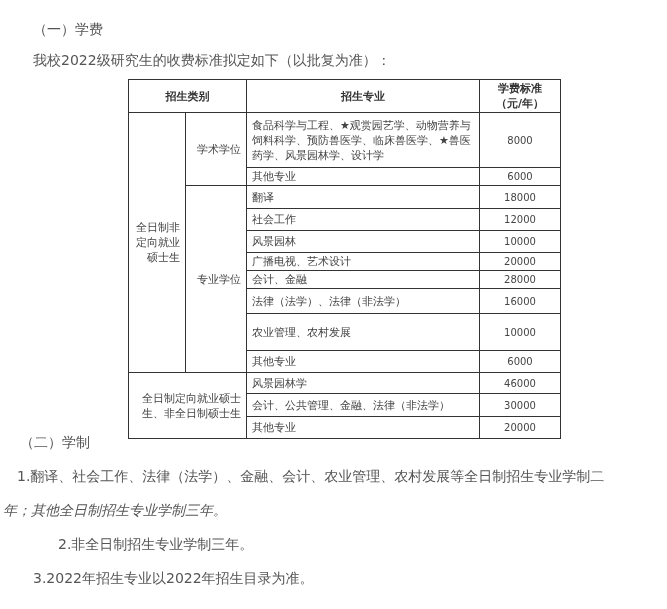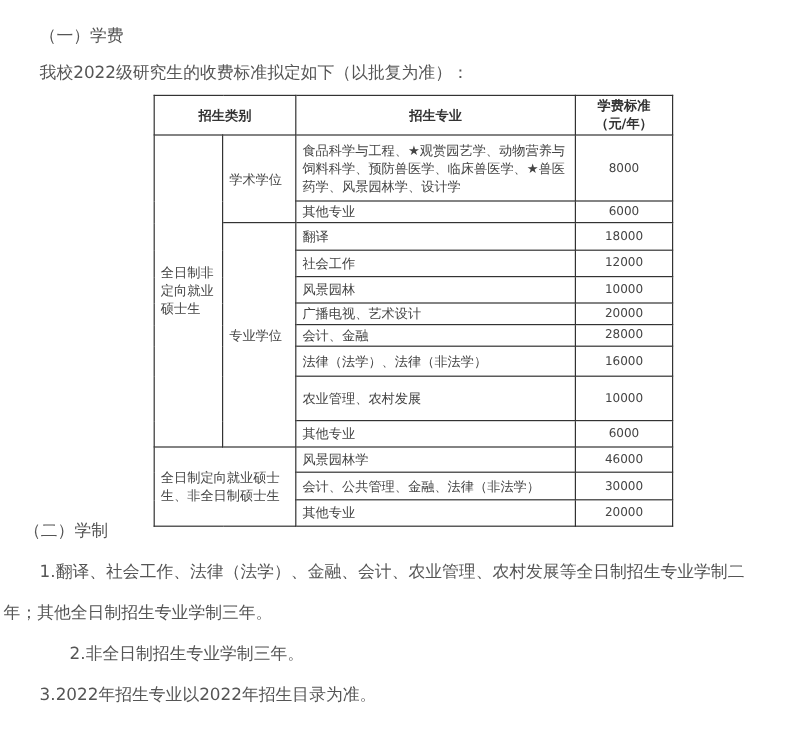--- a/index.html
+++ b/index.html
@@ -5,21 +5,21 @@
   html,body{margin:0;padding:0;background:#ffffff;}
   body{width:667px;height:609px;position:relative;overflow:hidden;
        font-family:"DejaVu Sans","Liberation Sans",sans-serif;color:#555555;}
   .abs{position:absolute;white-space:nowrap;}
   .h{font-size:14px;}
   .p{font-size:14px;}
   table.fee{position:absolute;left:128px;top:79px;border-collapse:collapse;
             font-size:11px;color:#444;}
   table.fee td, table.fee th{border:1px solid #333;padding:0 5px;line-height:15px;}
   table.fee th{font-weight:bold;text-align:center;color:#333;}
-  .c{text-align:left;}
+  .c{text-align:right;}
   .num{text-align:center;width:70px;font-size:10px;}
 </style>
 </head>
 <body>
 
 <div class="abs h" style="left:33px;top:21px;">（一）学费</div>
 <div class="abs p" style="left:33px;top:52px;">我校2022级研究生的收费标准拟定如下（以批复为准）：</div>
 
 <table class="fee">
   <tbody>
@@ -81,16 +81,16 @@
     <td class="num">30000</td>
   </tr>
   <tr style="height:22px;">
     <td>其他专业</td>
     <td class="num">20000</td>
   </tr>
 </tbody>
   </table>
 
 <div class="abs h" style="left:20px;top:434px;">（二）学制</div>
-<div class="abs p" style="left:33px;top:468px;">1.翻译、社会工作、法律（法学）、金融、会计、农业管理、农村发展等全日制招生专业学制二</div>
-<div class="abs p" style="left:3px;top:502px;">年；其他全日制招生专业学制三年。</div>
+<div class="abs p" style="left:17px;top:468px;">1.翻译、社会工作、法律（法学）、金融、会计、农业管理、农村发展等全日制招生专业学制二</div>
+<div class="abs p" style="left:3px;top:502px;font-style:italic;">年；其他全日制招生专业学制三年。</div>
 <div class="abs p" style="left:33px;top:536px;margin-left:25px;">2.非全日制招生专业学制三年。</div>
 <div class="abs p" style="left:33px;top:570px;">3.2022年招生专业以2022年招生目录为准。</div>
 
 </body></html>

